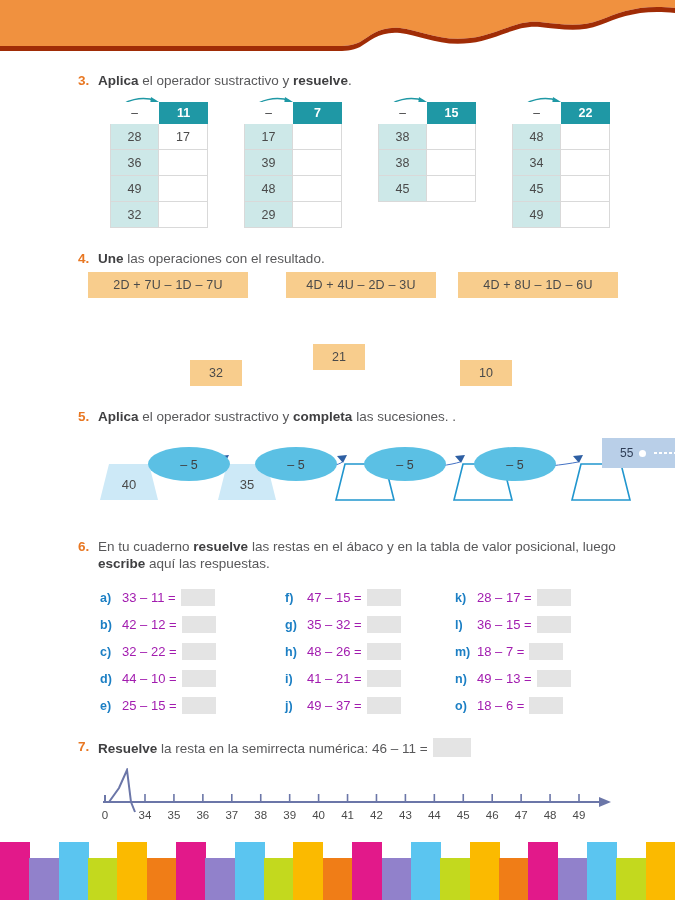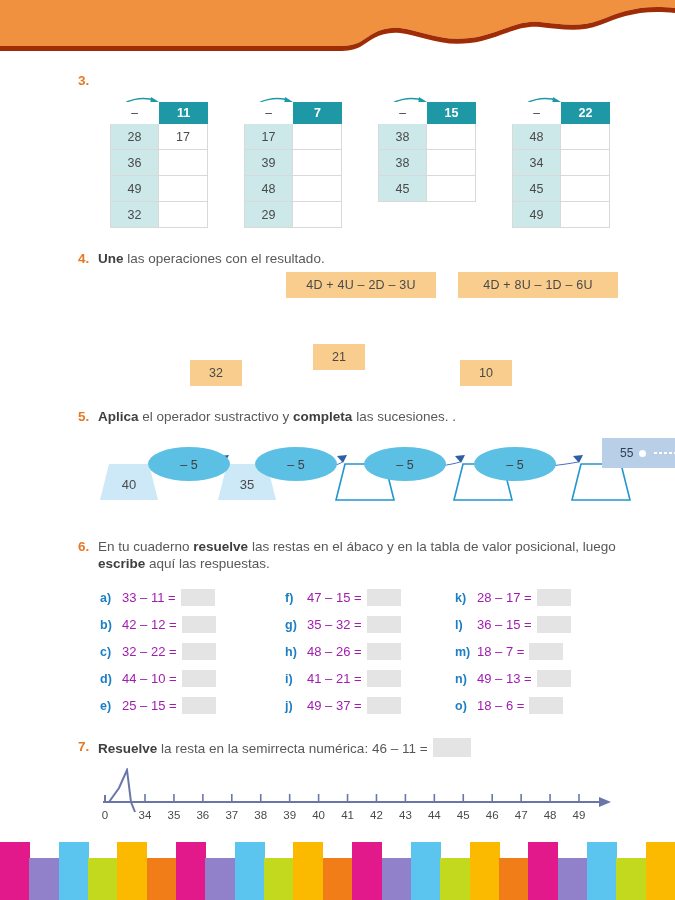--- a/index.html
+++ b/index.html
@@ -113,20 +113,23 @@
              C420,30 440,42 470,38 C500,34 515,20 540,22 C560,24 580,28 600,20
              C620,12 640,4 675,8 L675,13 C640,9 620,17 600,25 C580,33 560,29 540,27
              C515,25 500,39 470,43 C440,47 420,35 400,33 C380,31 370,41 360,47
              C352,51 344,51 336,51 L0,51 Z" fill="#A02C06"></path>
   </svg>
 </div>
 
 <div class="ex" id="ex3" style="top:72px;">
   <div class="ex-head">
     <div class="ex-num">3.</div>
+    <div class="ex-text">
+      <b>Aplica</b><span> el operador sustractivo y </span><b>resuelve</b><span>.</span>
+    </div>
   </div>
 </div>
 
 <div id="ex3-tables">
     <div class="optbl" style="left: 0px;">
       <svg class="arrow" viewBox="0 0 48 18" width="48" height="18">
         <path d="M2,16 C6,4 28,1 40,6" fill="none" stroke="#1F98A5" stroke-width="1.4"></path>
         <path d="M35,2 L43,7 L34,10 Z" fill="#1F98A5"></path>
       </svg>
       <div class="hdr">
@@ -228,20 +231,21 @@
 
 <div class="ex" id="ex4" style="top:250px;">
   <div class="ex-head">
     <div class="ex-num">4.</div>
     <div class="ex-text">
       <b>Une</b><span> las operaciones con el resultado.</span>
     </div>
   </div>
 </div>
 <div id="ex4-area">
+    <div class="op-chip" style="left: 10px; top: 0px; width: 160px;">2D + 7U – 1D – 7U</div>
     <div class="op-chip" style="left: 208px; top: 0px; width: 150px;">4D + 4U – 2D – 3U</div>
     <div class="op-chip" style="left: 380px; top: 0px; width: 160px;">4D + 8U – 1D – 6U</div>
     <div class="res-chip" style="left: 112px; top: 88px;">32</div>
     <div class="res-chip" style="left: 235px; top: 72px;">21</div>
     <div class="res-chip" style="left: 382px; top: 88px;">10</div>
   </div>
 
 <div class="ex" id="ex5" style="top:408px;">
   <div class="ex-head">
     <div class="ex-num">5.</div>

